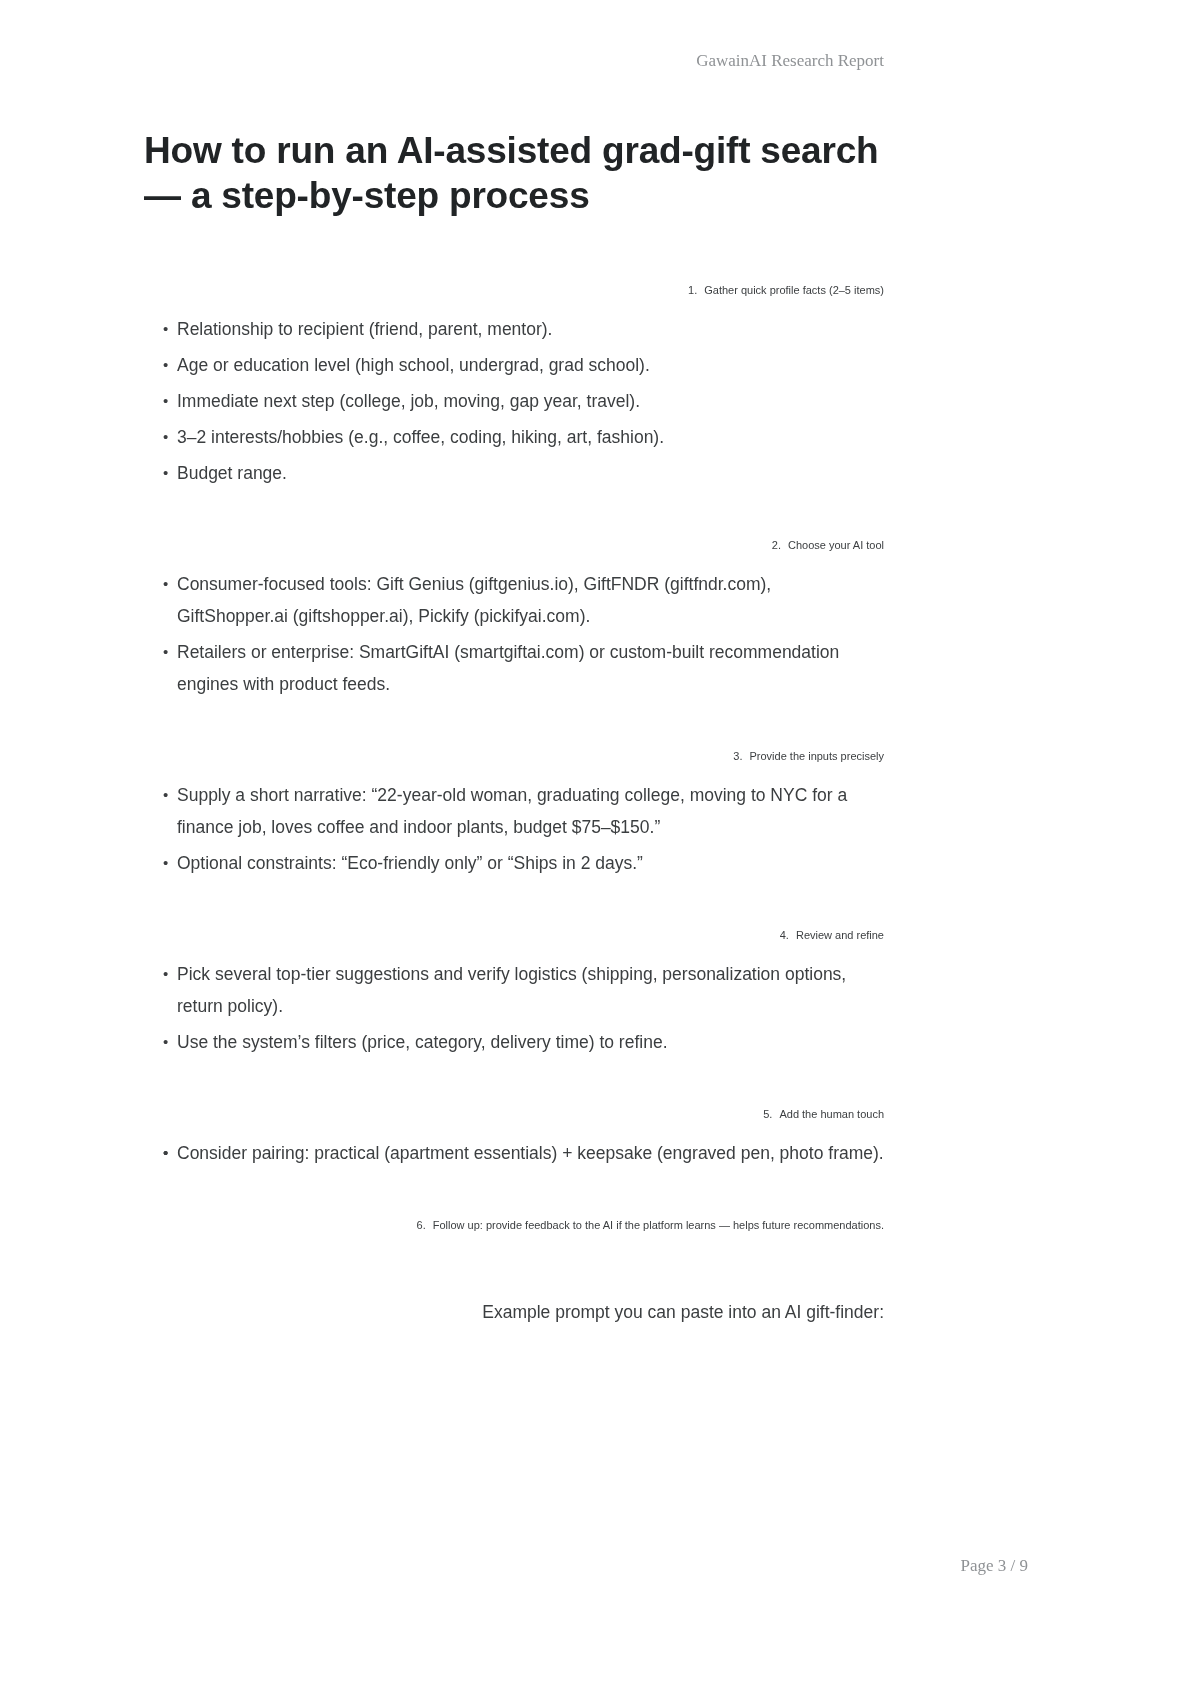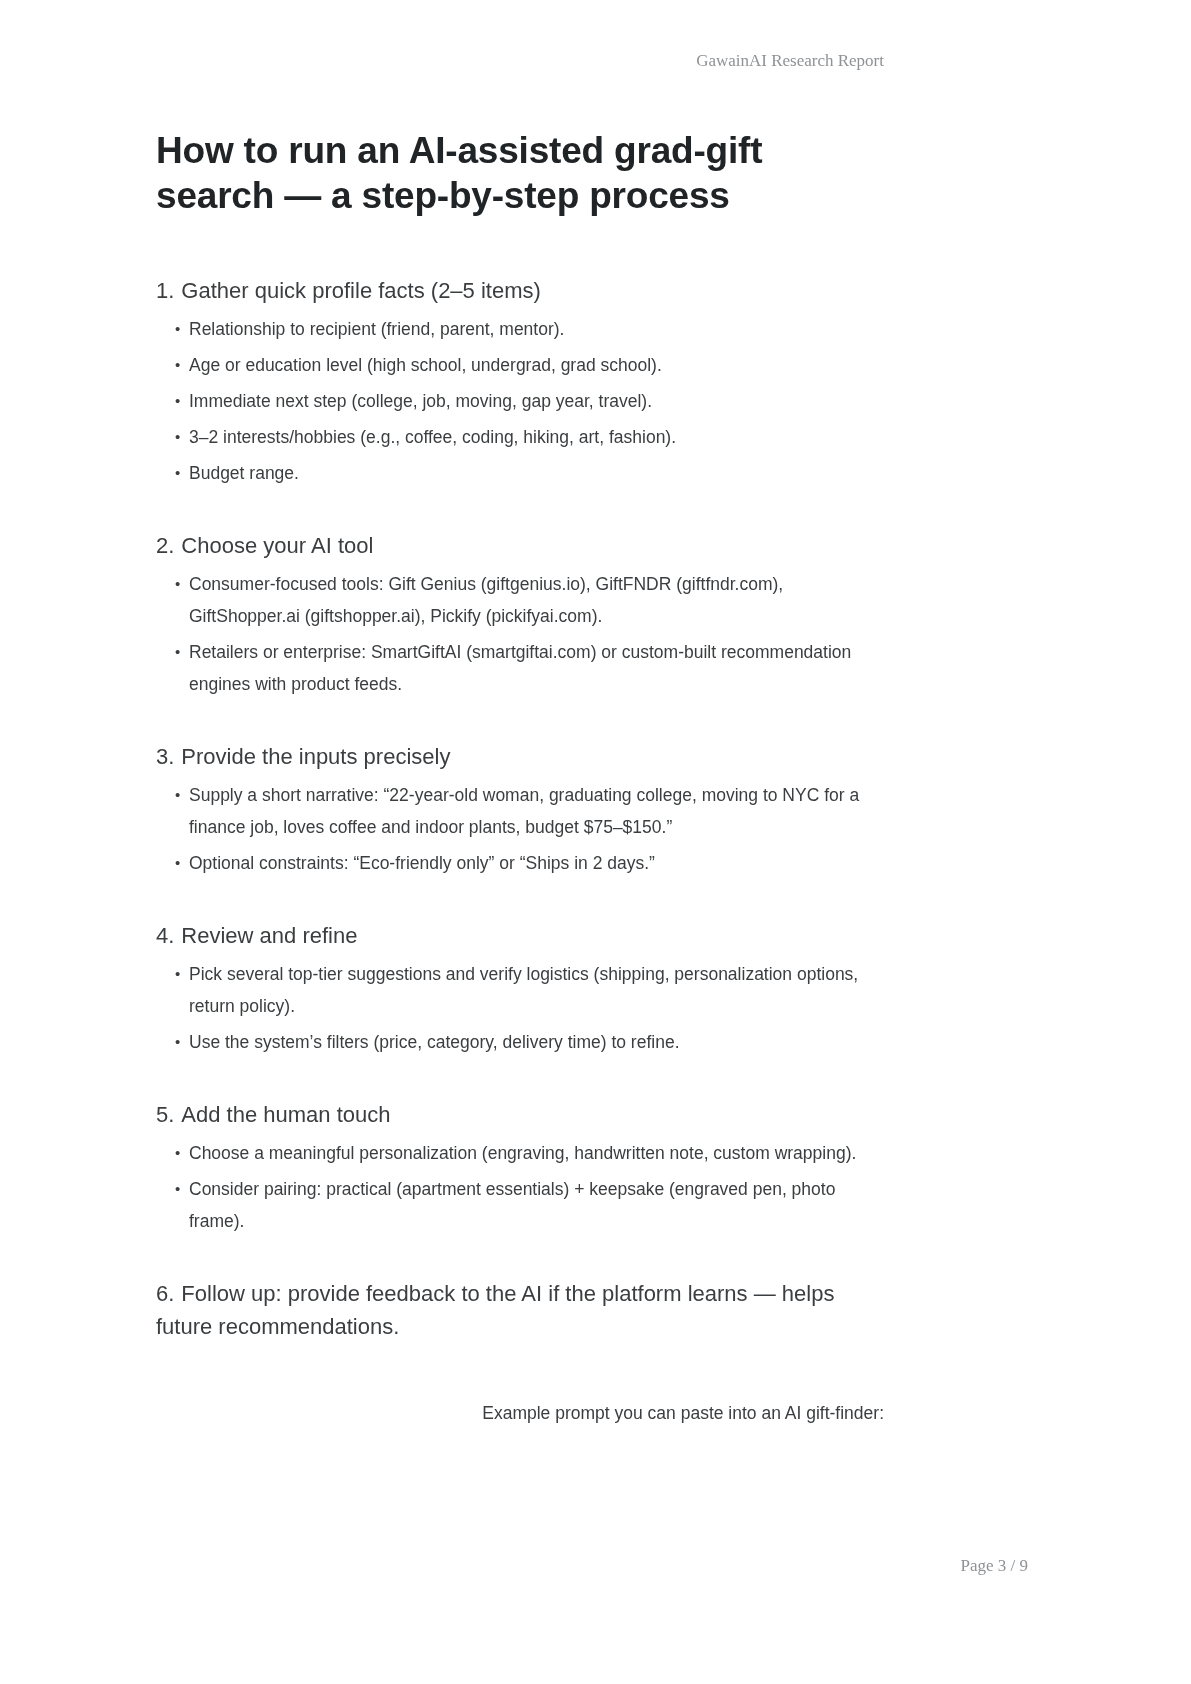--- a/index.html
+++ b/index.html
@@ -5,21 +5,20 @@
   * { box-sizing: border-box; }
   html, body { margin: 0; padding: 0; background: #ffffff; }
   .page {
     position: relative;
     width: 1028px;
     height: 1684px;
     background: #ffffff;
     overflow: hidden;
     font-family: "Liberation Sans", "DejaVu Sans", sans-serif;
     color: #3b3e40;
-    padding-left: 12px;
   }
   .content {
     padding: 50px 144px 0 144px;
   }
   .report-header {
     text-align: right;
     font-family: "Liberation Serif", "DejaVu Serif", serif;
     font-size: 17px;
     line-height: 22px;
     color: #8f9295;
@@ -28,23 +27,24 @@
     margin: 56px 0 56px 0;
     font-size: 37px;
     line-height: 45px;
     font-weight: 700;
     color: #212426;
     letter-spacing: -0.2px;
   }
   .step { margin: 0 0 40px 0; }
   .step-heading {
     margin: 0 0 6px 0;
-    font-size: 22px;
+    font-size: 11px;
     line-height: 33px;
     font-weight: 400;
+    text-align: right;
   }
   .step-number { margin-right: 7px; }
   ul.bullets {
     list-style: none;
     margin: 0;
     padding: 0 0 0 19px;
   }
   ul.bullets li {
     position: relative;
     padding-left: 14px;
@@ -118,21 +118,21 @@
       <p class="step-heading"><span class="step-number">4.</span><span>Review and refine</span></p>
       <ul class="bullets">
         <li><span class="bullet-dot">•</span><span>Pick several top-tier suggestions and verify logistics (shipping, personalization options, return policy).</span></li>
         <li><span class="bullet-dot">•</span><span>Use the system’s filters (price, category, delivery time) to refine.</span></li>
       </ul>
     </section>
 
     <section class="step">
       <p class="step-heading"><span class="step-number">5.</span><span>Add the human touch</span></p>
       <ul class="bullets">
-        <li><span class="bullet-dot">•</span><span>Choose a meaningful personalization (engraving, handwritten note, custom wrapping).</span></li>
+        <li><span class="bullet-dot">•</span></li>
         <li><span class="bullet-dot">•</span><span>Consider pairing: practical (apartment essentials) + keepsake (engraved pen, photo frame).</span></li>
       </ul>
     </section>
 
     <section class="step">
       <p class="step-heading"><span class="step-number">6.</span><span>Follow up: provide feedback to the AI if the platform learns — helps future recommendations.</span></p>
     </section>
 
     <p class="example-lead">Example prompt you can paste into an AI gift-finder:</p>
 

